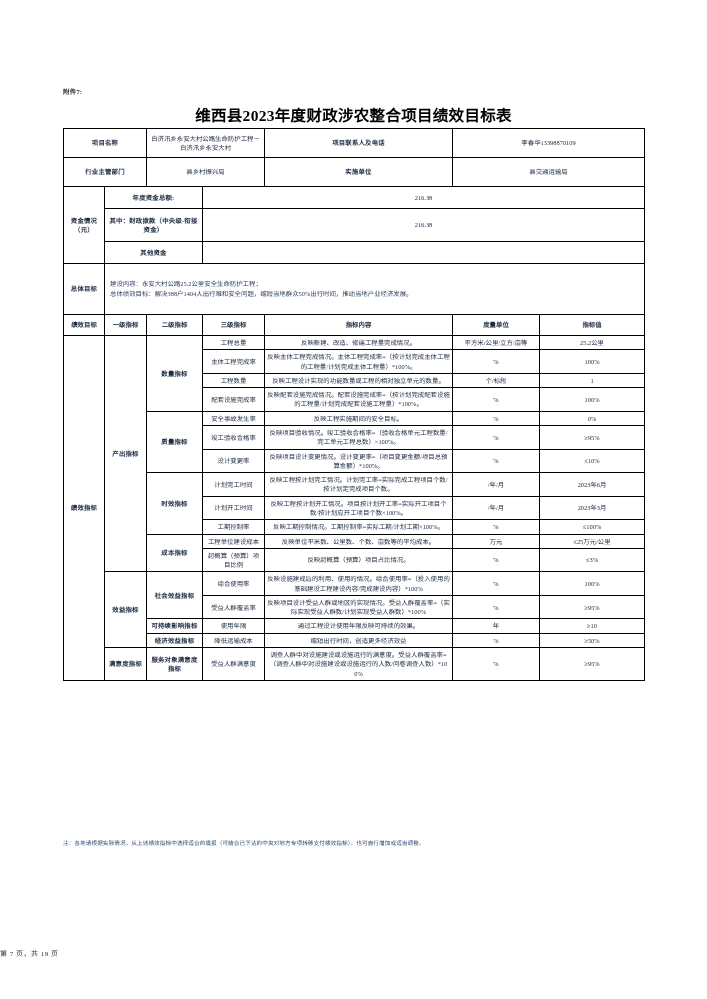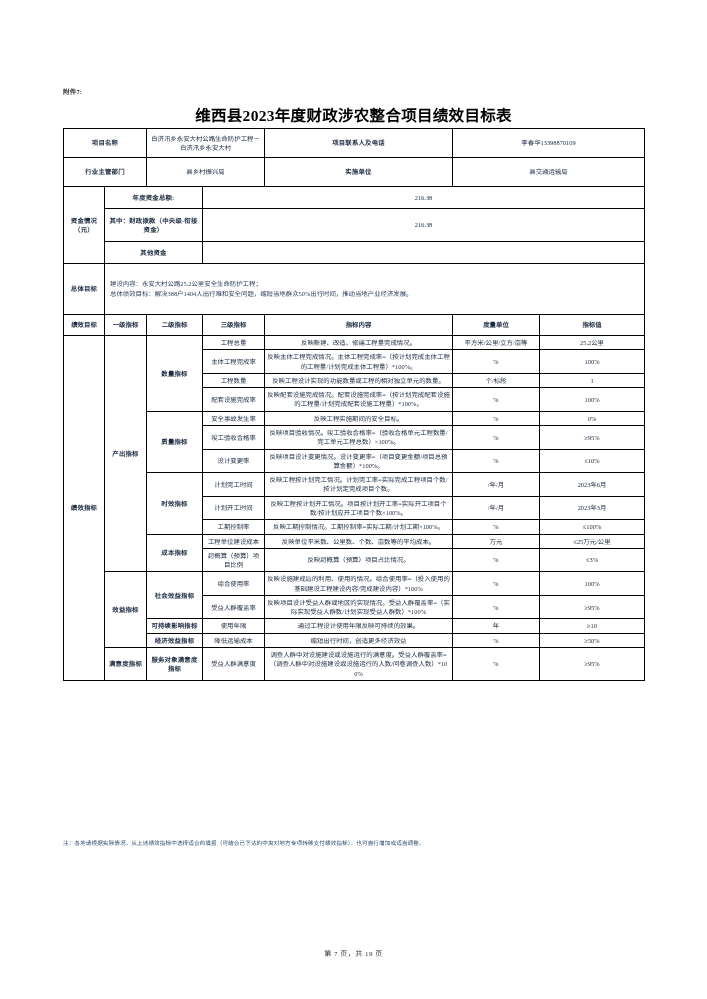--- a/index.html
+++ b/index.html
@@ -95,21 +95,21 @@
     font-size: 5.6px;
     color: #2c4a6e;
     letter-spacing: 0.1px;
     line-height: 1.4;
   }
   .page-footer {
     position: absolute;
     left: 0;
     top: 948px;
     width: 707px;
-    text-align: center;
+    text-align: left;
     font-size: 7px;
     color: #333;
     letter-spacing: 0.5px;
   }
 </style>
 </head>
 <body>
 
 <div class="page">
 

